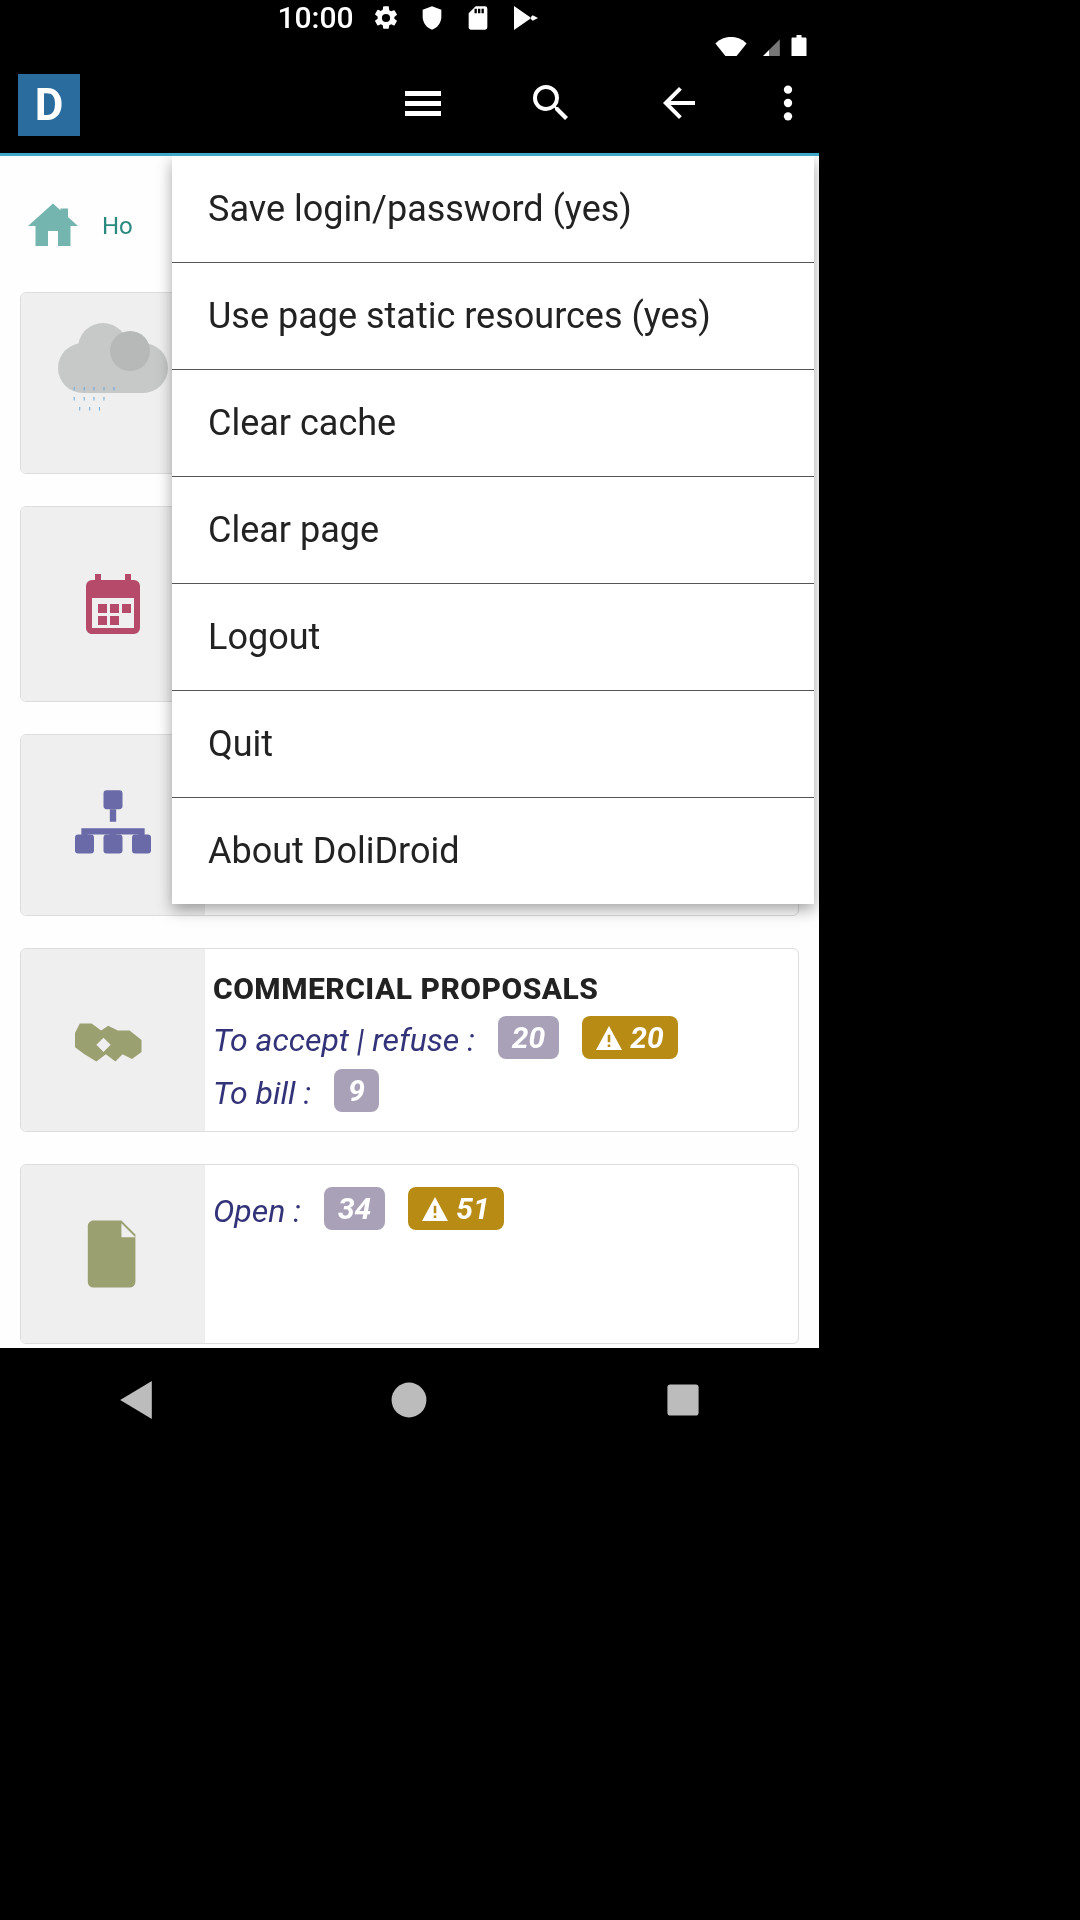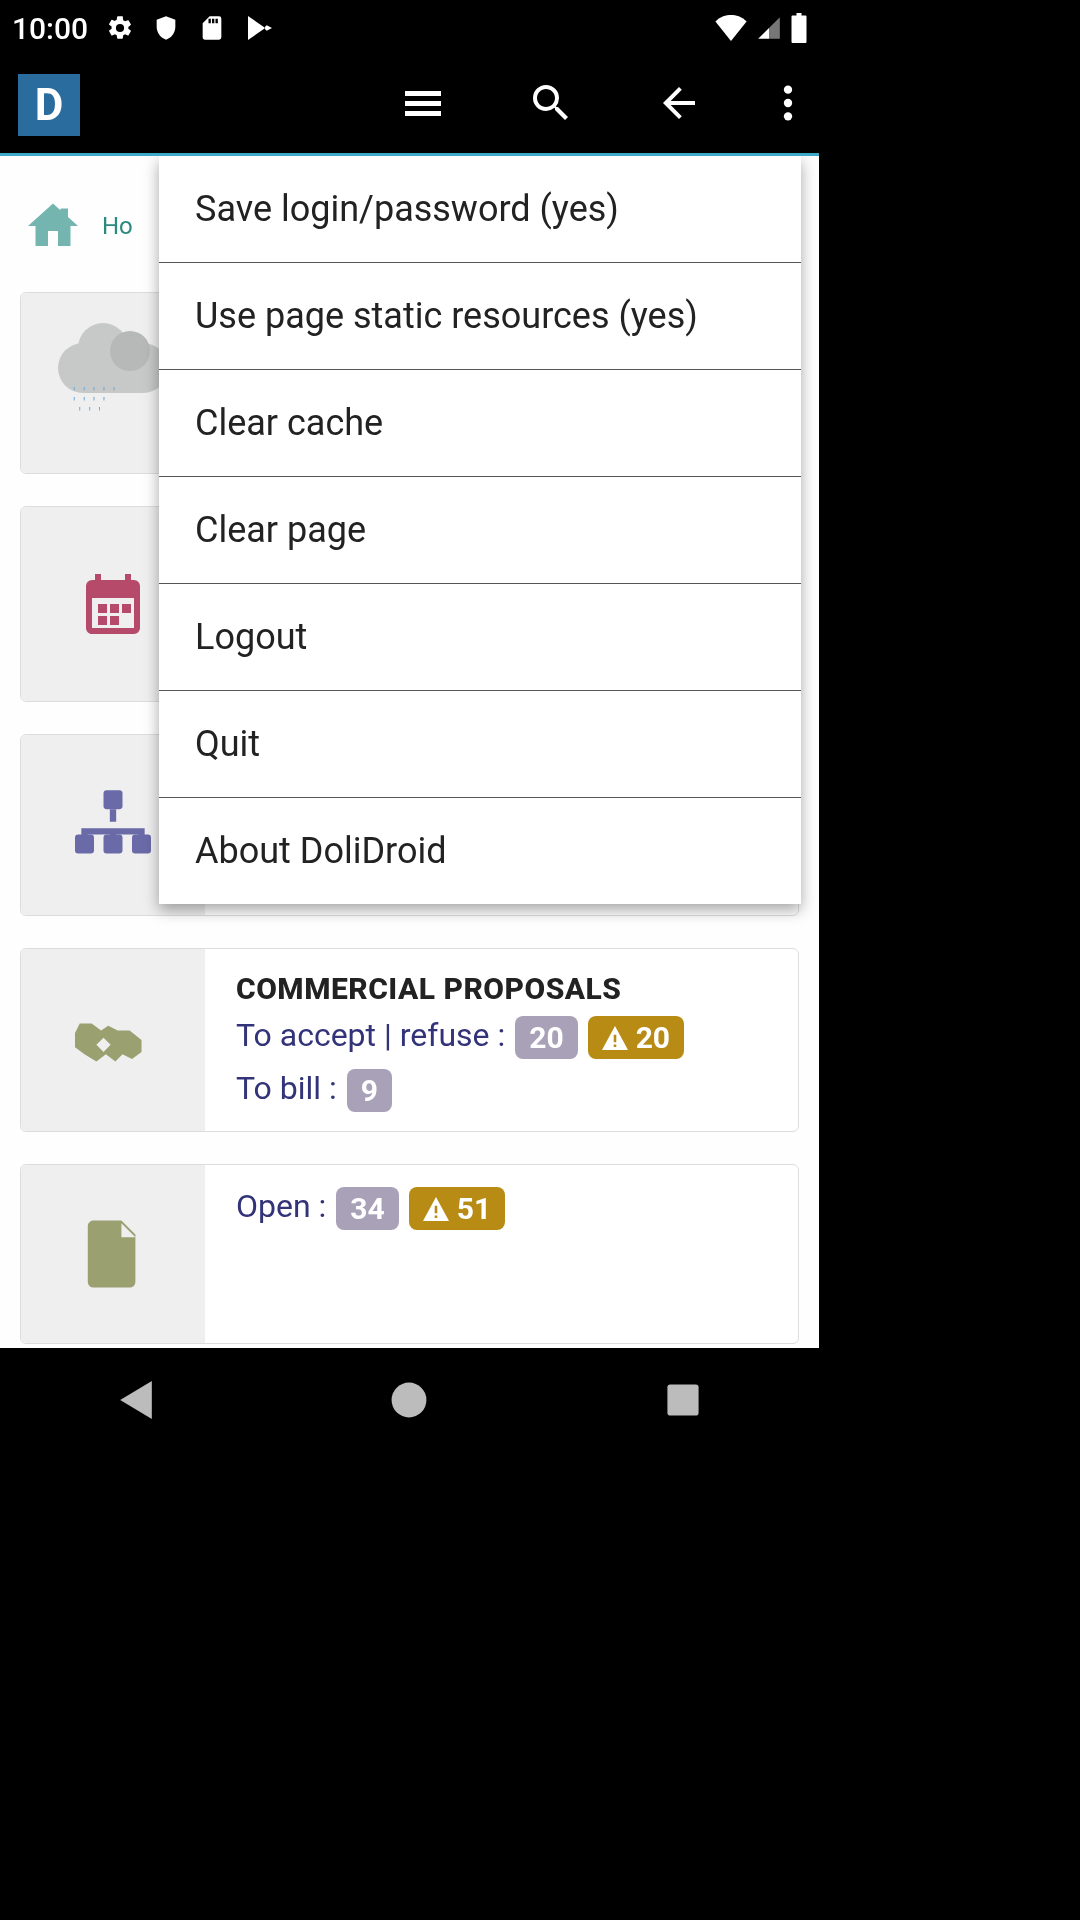--- a/index.html
+++ b/index.html
@@ -3,21 +3,21 @@
 <meta charset="utf-8">
 <style>
   * { box-sizing: border-box; margin: 0; padding: 0; }
   html, body { width: 819px; height: 1456px; font-family: -apple-system, Roboto, sans-serif; overflow: hidden; }
   body { display: flex; flex-direction: column; background: #000; }
 
   
   .status-bar {
     height: 56px; background: #000; color: #fff;
     display: flex; align-items: center; padding: 0 12px;
-    font-size: 30px; font-weight: 500;
+    font-size: 30px; font-weight: 500; flex-direction: column;
   }
   .status-left { display: flex; align-items: center; gap: 18px; }
   .status-icons { display: flex; gap: 18px; align-items: center; }
   .status-right { margin-left: auto; display: flex; gap: 8px; align-items: center; }
 
   
   .app-bar {
     height: 100px; background: #000;
     display: flex; align-items: center; padding: 0 18px;
     border-bottom: 3px solid #3fa8c6;
@@ -45,37 +45,37 @@
 
   .card {
     display: flex; border: 1px solid #ddd; border-radius: 6px;
     margin-bottom: 32px; background: #fff; overflow: hidden;
     min-height: 180px;
   }
   .card-icon {
     width: 184px; background: #efefef;
     display: flex; align-items: center; justify-content: center;
   }
-  .card-body { flex: 1; padding: 22px 31px; }
+  .card-body { flex: 1; padding: 22px 8px; }
   .card-title { font-size: 30px; font-weight: 800; color: #222; letter-spacing: 0.5px; margin-bottom: 10px; }
-  .card-line { font-size: 32px; color: #33337a; display: flex; align-items: flex-start; flex-wrap: wrap; gap: 10px; margin-bottom: 10px; }
+  .card-line { font-size: 32px; color: #33337a; display: flex; align-items: flex-end; flex-wrap: wrap; gap: 23px; margin-bottom: 10px; font-style: italic; }
   .badge {
     background: #a9a1b8; color: #fff; font-weight: 700;
     padding: 4px 14px; border-radius: 8px; font-size: 30px;
   }
   .badge-warn {
     background: #b78b14; color: #fff; font-weight: 700;
     padding: 4px 14px; border-radius: 8px; font-size: 30px;
     display: inline-flex; align-items: center; gap: 8px;
   }
   .warn-tri { width: 26px; height: 24px; }
 
   
   .dropdown {
-    position: absolute; top: 0; right: 18px; width: 642px;
+    position: absolute; top: 0; right: 5px; width: 642px;
     background: #fff;
     box-shadow: 0 6px 14px rgba(0,0,0,0.35);
     z-index: 100;
   }
   .dropdown-item {
     padding: 32px 36px; font-size: 36px; color: #222;
     border-bottom: 1px solid #555;
   }
   .dropdown-item:last-child { border-bottom: none; }
 

